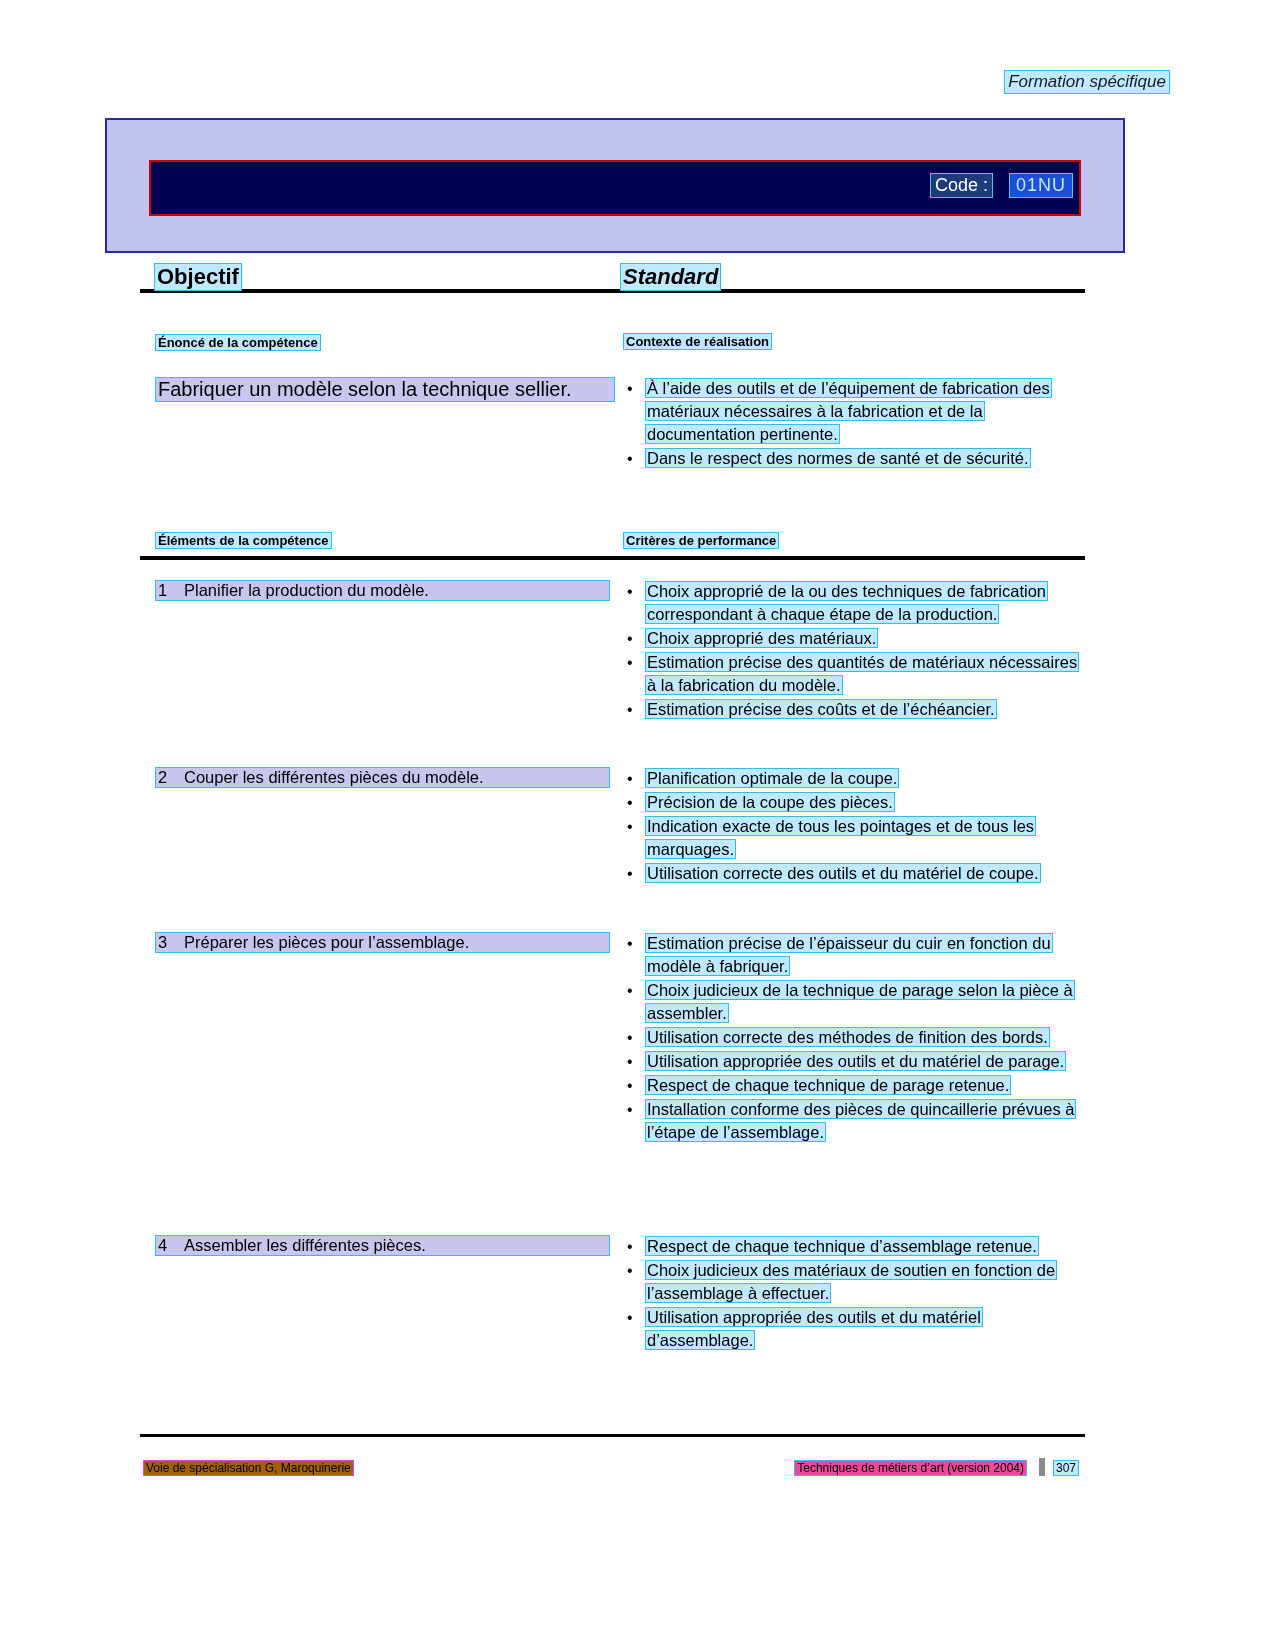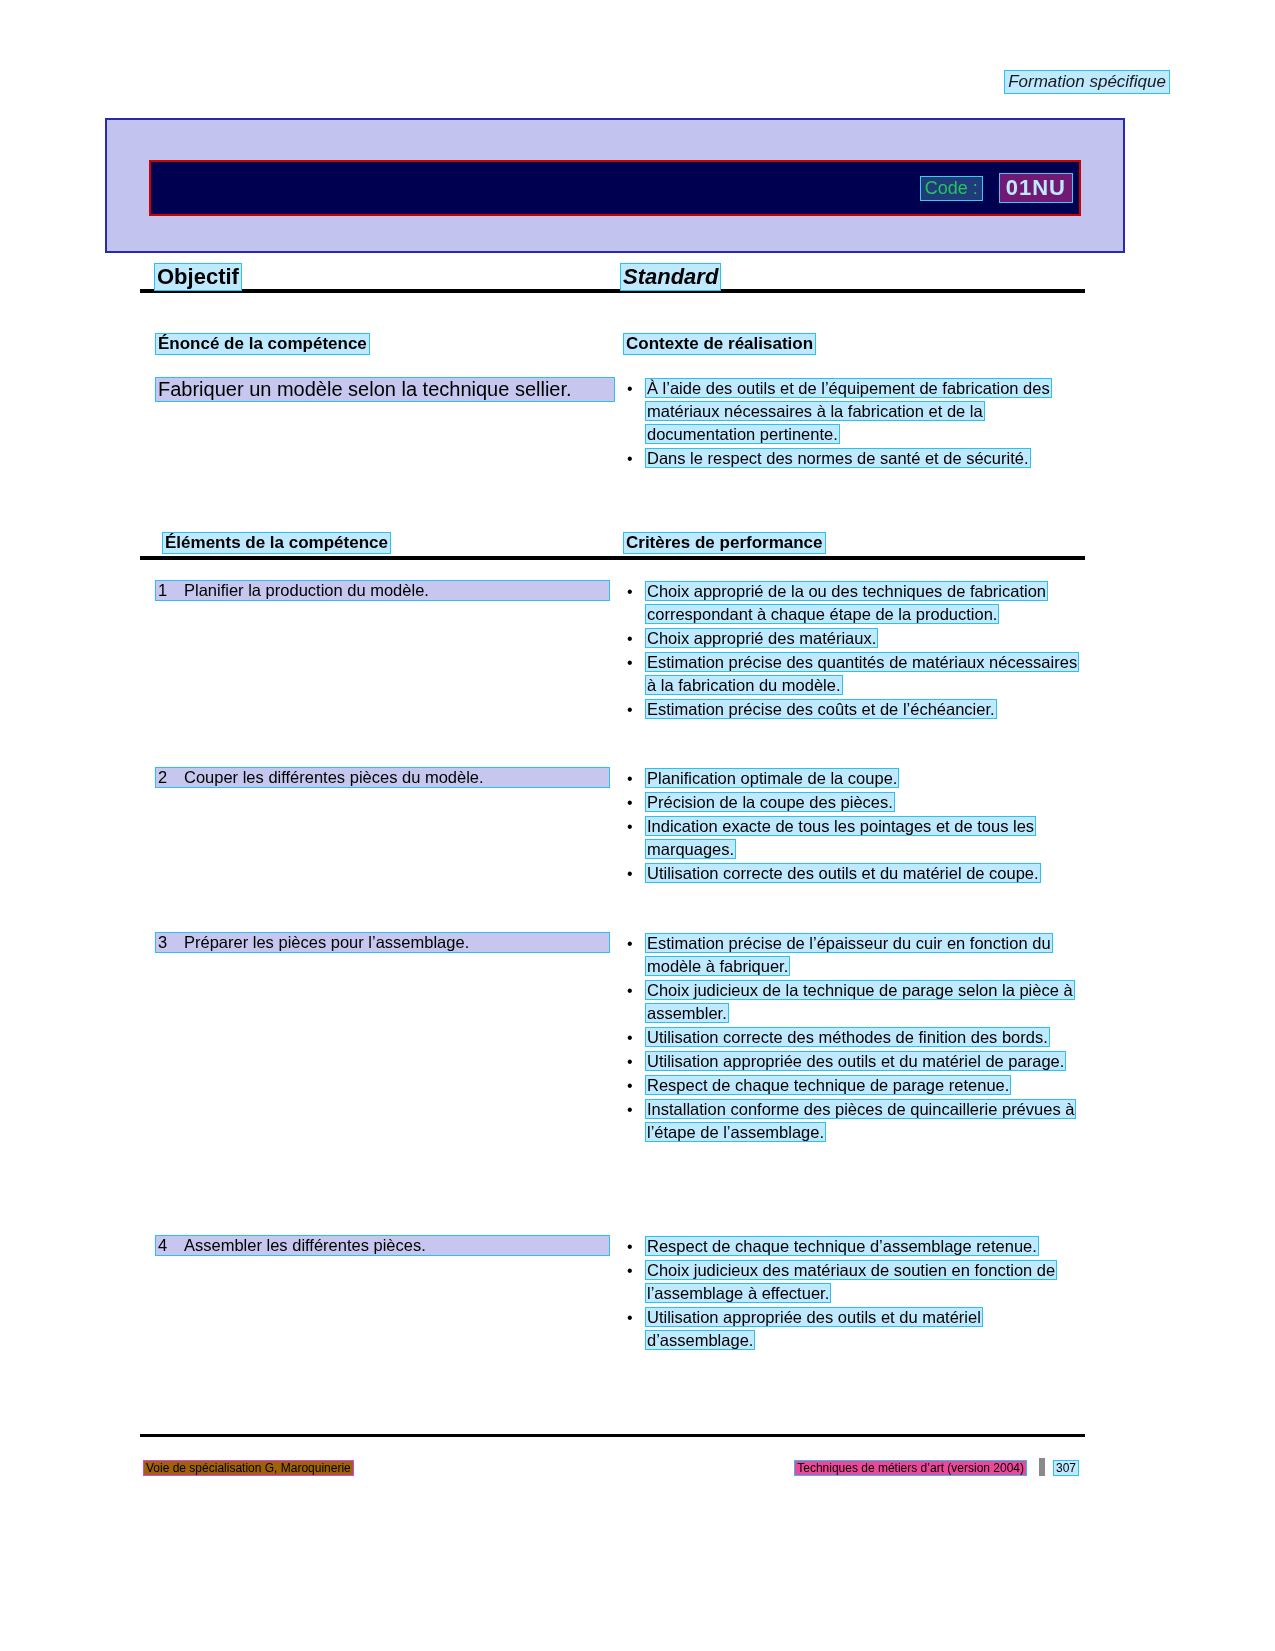--- a/index.html
+++ b/index.html
@@ -54,34 +54,33 @@
   .code-wrap {
     position: absolute;
     right: 6px;
     top: 11px;
     display: flex;
     align-items: center;
     gap: 0px;
   }
   .code-label {
     font-size: 18px;
-    color: #22c55e;
+    color: #ffffff;
     background: #1f3b7a;
     border: 1px solid #3fc8f7;
     padding: 1px 4px;
   }
   .code-gap { width: 16px; }
   .code-value {
-    font-size: 22px;
+    font-size: 18px;
     color: #bfe9ff;
-    background: #701a75;
+    background: #1d4ed8;
     border: 1px solid #3fc8f7;
     padding: 1px 6px;
     letter-spacing: 1px;
-    font-weight: bold;
   }
 
   
   .obj-std {
     position: absolute;
     top: 263px;
     left: 140px;
     width: 945px;
     border-bottom: 4px solid #000;
     height: 30px;
@@ -110,21 +109,21 @@
 
   
   .sec1 {
     position: absolute;
     top: 333px;
     left: 155px;
     width: 930px;
   }
   .sec-left, .sec-right {
     display: inline-block;
-    font-size: 17px;
+    font-size: 13px;
     font-weight: bold;
     background: #bfe9ff;
     border: 1px solid #29c1f5;
     padding: 0 2px;
   }
   .sec1 .sec-right { position: absolute; left: 468px; top: 0; }
 
   
   .enonce {
     position: absolute;
@@ -175,21 +174,21 @@
 
   
   .sec2 {
     position: absolute;
     top: 532px;
     left: 140px;
     width: 945px;
     border-bottom: 4px solid #000;
     height: 28px;
   }
-  .sec2 .sec-left { position: absolute; left: 22px; top: 0; }
+  .sec2 .sec-left { position: absolute; left: 15px; top: 0; }
   .sec2 .sec-right { position: absolute; left: 483px; top: 0; }
 
   
   .block { position: absolute; left: 140px; width: 945px; }
   .block .num-txt {
     position: absolute;
     left: 15px;
     top: 0;
     width: 455px;
     font-size: 16.5px;

